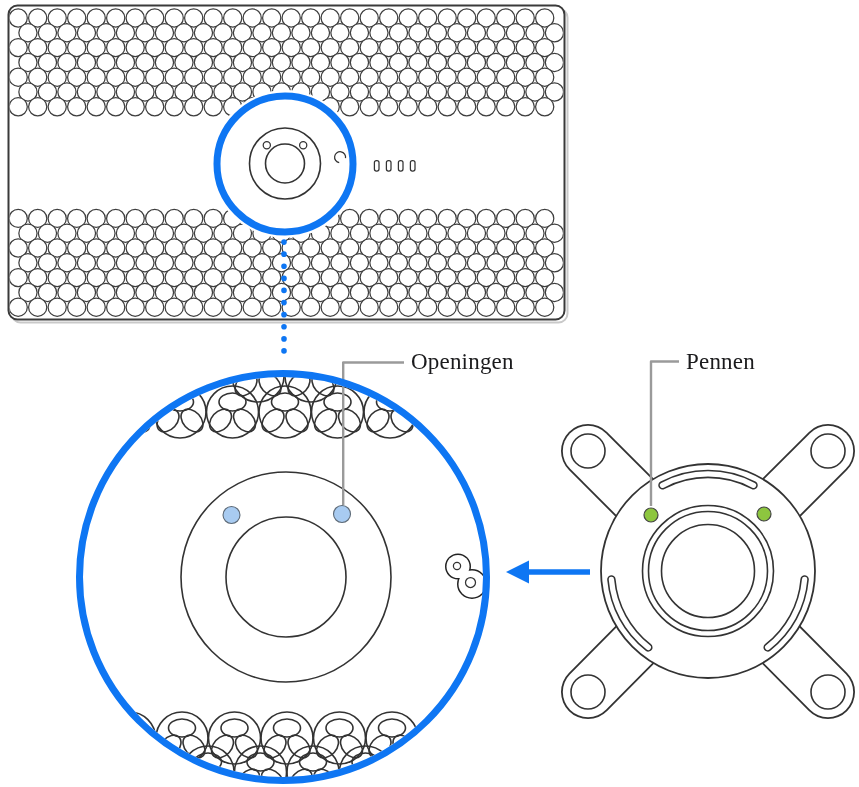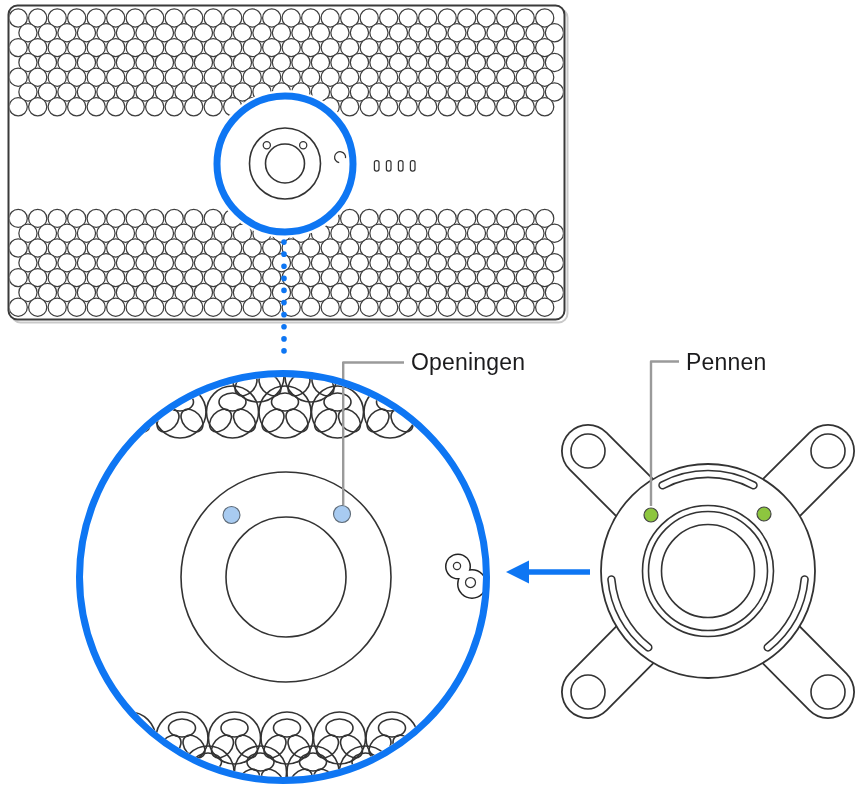--- a/index.html
+++ b/index.html
@@ -4,21 +4,21 @@
 <style>
   :root{
     --accent-blue:#0E76F3;
     --light-blue-opening:#A8CBF1;
     --green-pin:#8DC63F;
     --outline-dark:#333333;
     --callout-gray:#9A9A9A;
   }
   html,body{margin:0;padding:0;background:#fff;}
   .stage{position:relative;width:859px;height:787px;background:#fff;overflow:hidden;
-         font-family:Liberation Sans, sans-serif;}
+         font-family:Liberation Serif, serif;}
   svg{position:absolute;left:0;top:0;}
   
   .ln{fill:none;stroke:var(--outline-dark);stroke-width:1.6px;}
   .lnw{fill:#fff;stroke:var(--outline-dark);stroke-width:1.6px;}
   .thin{stroke-width:1.25px;}
   .blue-stroke{stroke:var(--accent-blue);}
   .blue-fill{fill:var(--accent-blue);}
   .callout{fill:none;stroke:var(--callout-gray);stroke-width:2.4px;stroke-linejoin:round;}
   .label{
     position:absolute;color:#1b1b1d;font-size:23px;line-height:26px;

